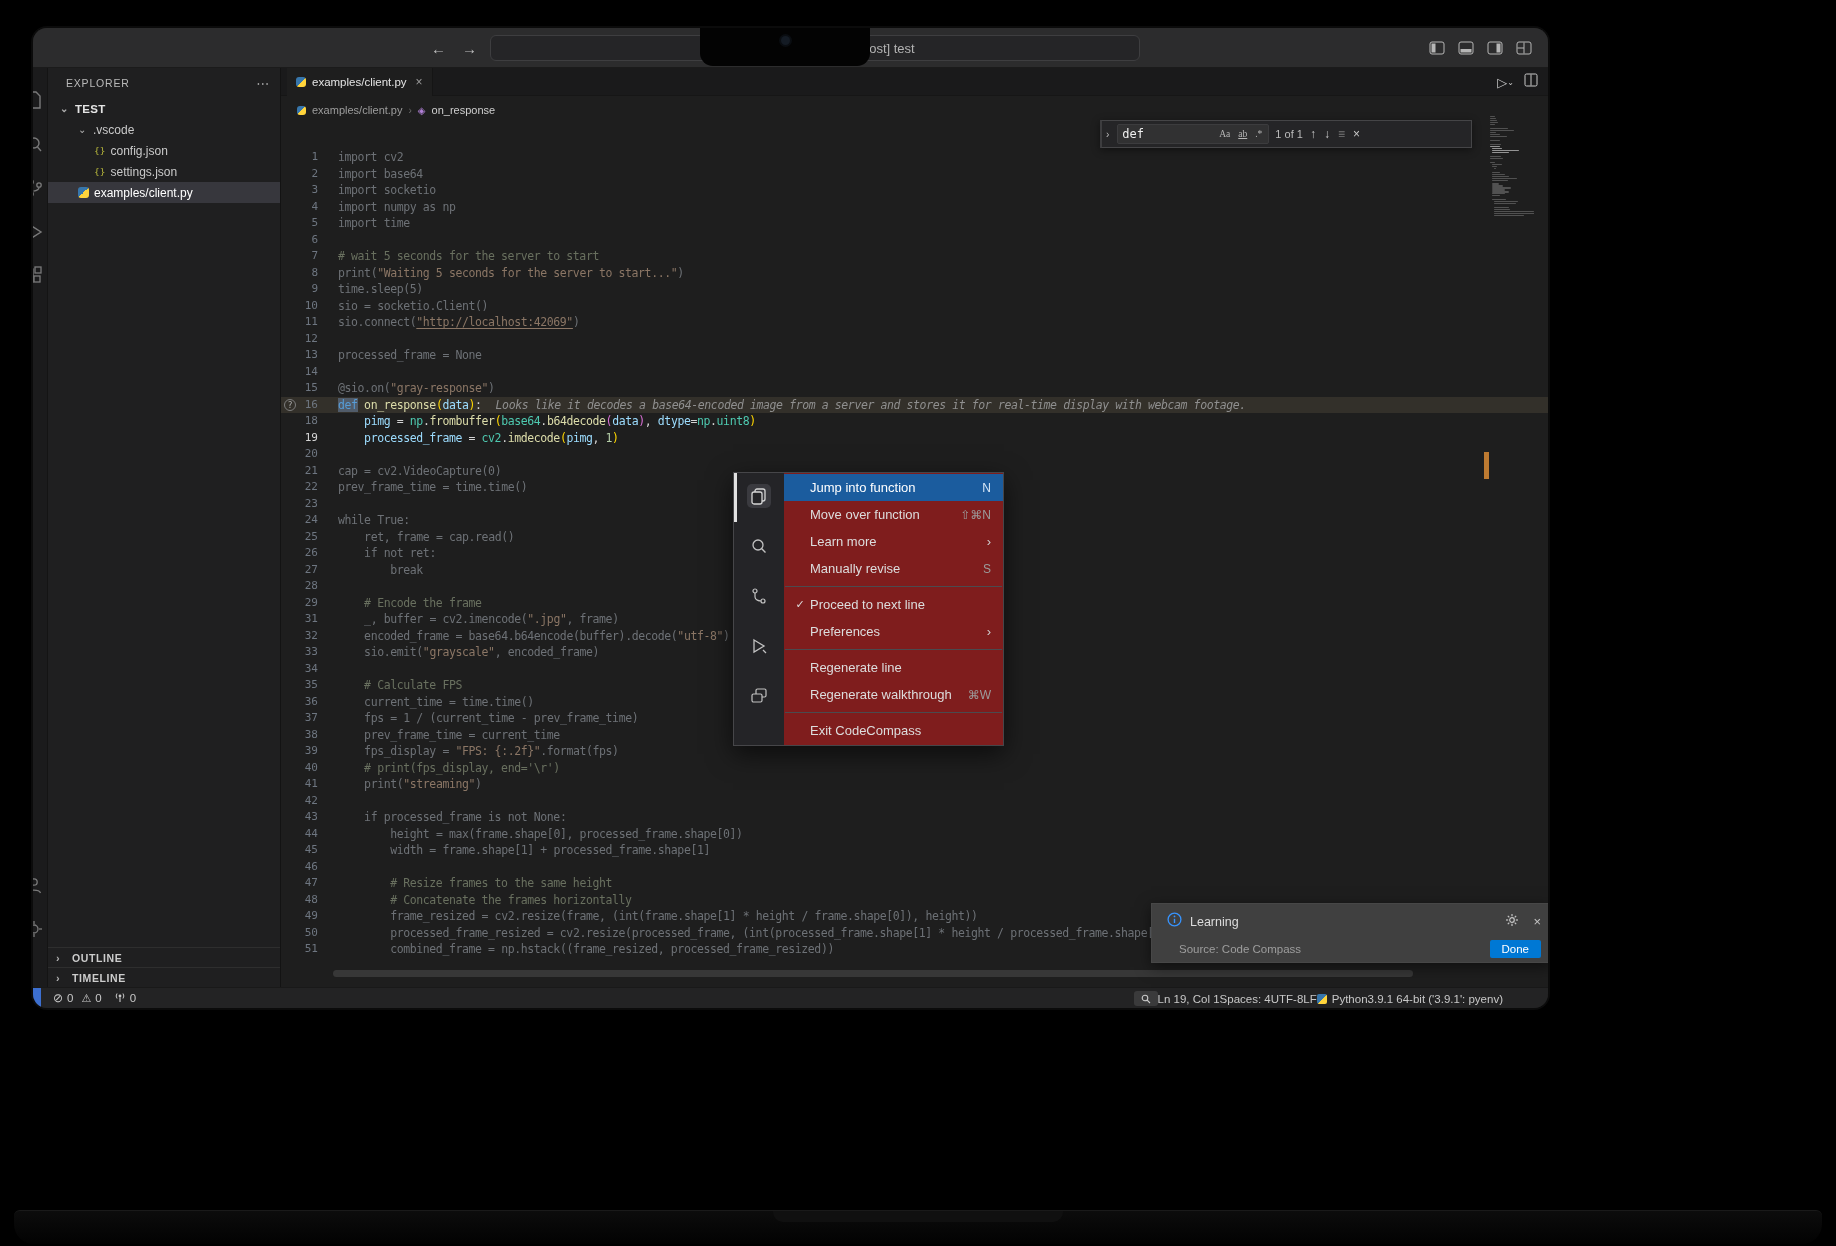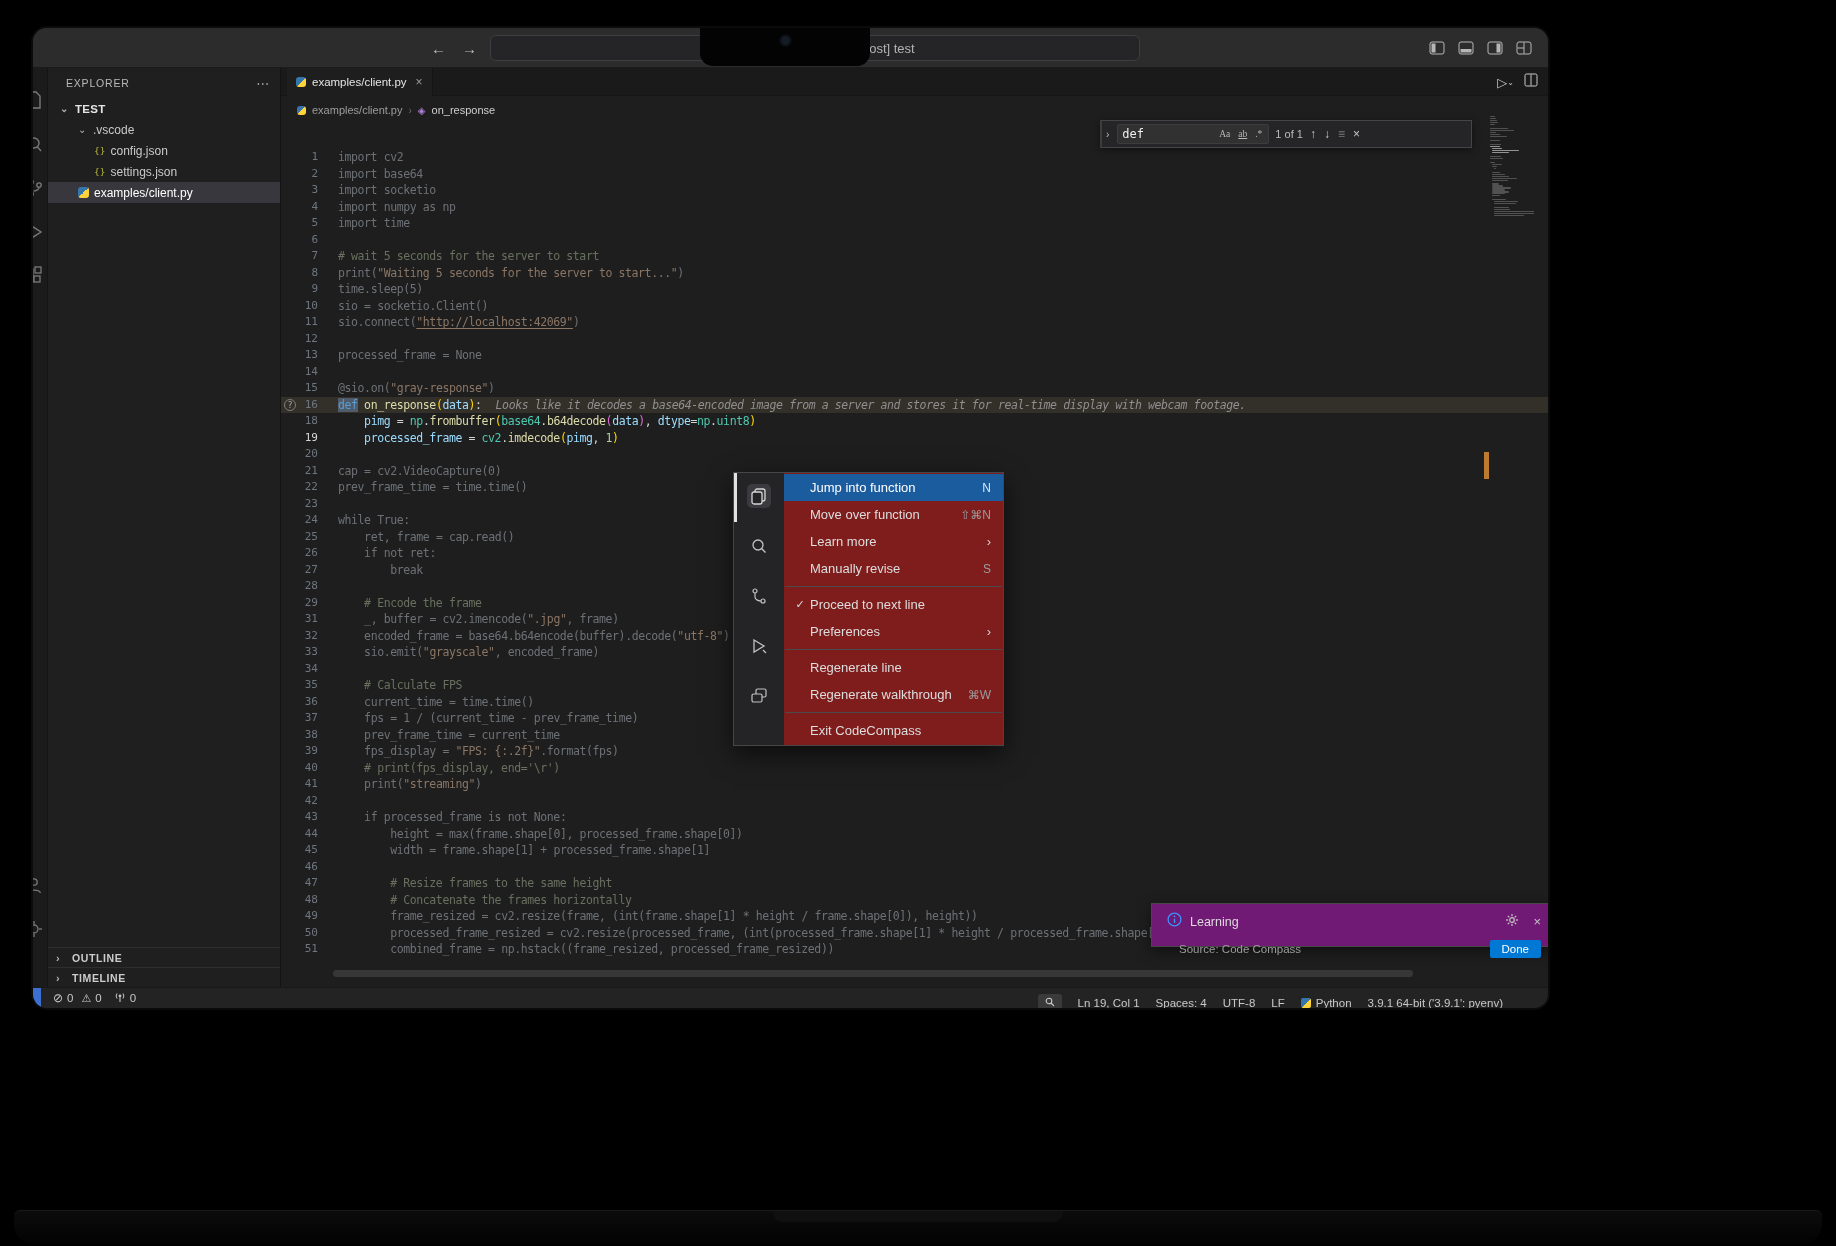--- a/index.html
+++ b/index.html
@@ -106,35 +106,35 @@
   .mi{height:27px;display:flex;align-items:center;padding:0 12px 0 6px;color:#dddddd;font-size:13px;white-space:nowrap}
   .mi .chk{width:20px;text-align:center;font-size:11px}
   .mi .lbl{flex:1}
   .mi .sc{color:#9c9c9c;font-size:12px;margin-left:10px}
   .mi .sub{color:#cfcfcf;font-size:13px;margin-left:10px}
   .mi.hi{background:#1b5c9e;color:#fff}
   .mi.hi .sc{color:#d6e6f7}
   .msep{height:1px;background:#4b4b4f;margin:4px 1px}
 
   
-  .notif{position:absolute;left:1118px;top:875px;width:401px;height:44px;background:#701a75;border:1px solid #474747;
+  .notif{position:absolute;left:1118px;top:875px;width:401px;height:60px;background:#404040;border:1px solid #474747;
     box-shadow:0 4px 14px rgba(0,0,0,.5);z-index:40}
   .notif-head{display:flex;align-items:center;gap:8px;padding:8px 10px 0 15px}
   .notif-title{color:#dddddd;font-size:12.5px;flex:1}
   .notif-acts{display:flex;align-items:center;gap:14px;color:#c5c5c5}
   .notif-foot{display:flex;align-items:center;padding:9px 10px 0 27px}
   .notif-src{color:#9d9d9d;font-size:11.5px;flex:1}
   .done-btn{background:#0078d4;color:#fff;font-size:11.5px;padding:3px 12px;border:none;border-radius:2px}
 
   
   .status{position:absolute;left:0;top:959px;width:1515px;height:21px;background:#232324;border-top:1px solid #191919;
     display:flex;align-items:center;color:#c8c8c8;font-size:11.5px}
   .remote{width:8px;height:100%;background:#3c6fd0}
   .st-item{display:flex;align-items:center;gap:4px;margin-left:12px;white-space:nowrap}
-  .st-right{position:absolute;right:45px;top:0;height:21px;display:flex;align-items:flex-end;gap:16px;white-space:nowrap}
+  .st-right{position:absolute;right:45px;top:0;height:21px;display:flex;align-items:center;white-space:nowrap}
   .zoombox{width:24px;height:15px;background:#3a3a3b;border-radius:3px;display:flex;align-items:center;justify-content:center}
   .pymini{width:10px;height:10px;border-radius:2px;background:linear-gradient(135deg,#3776ab 0 50%,#ffd43b 50% 100%)}
   svg{overflow:visible}
 </style>
 </head>
 <body>
 
 <div class="screen">
 
   <div class="titlebar">

